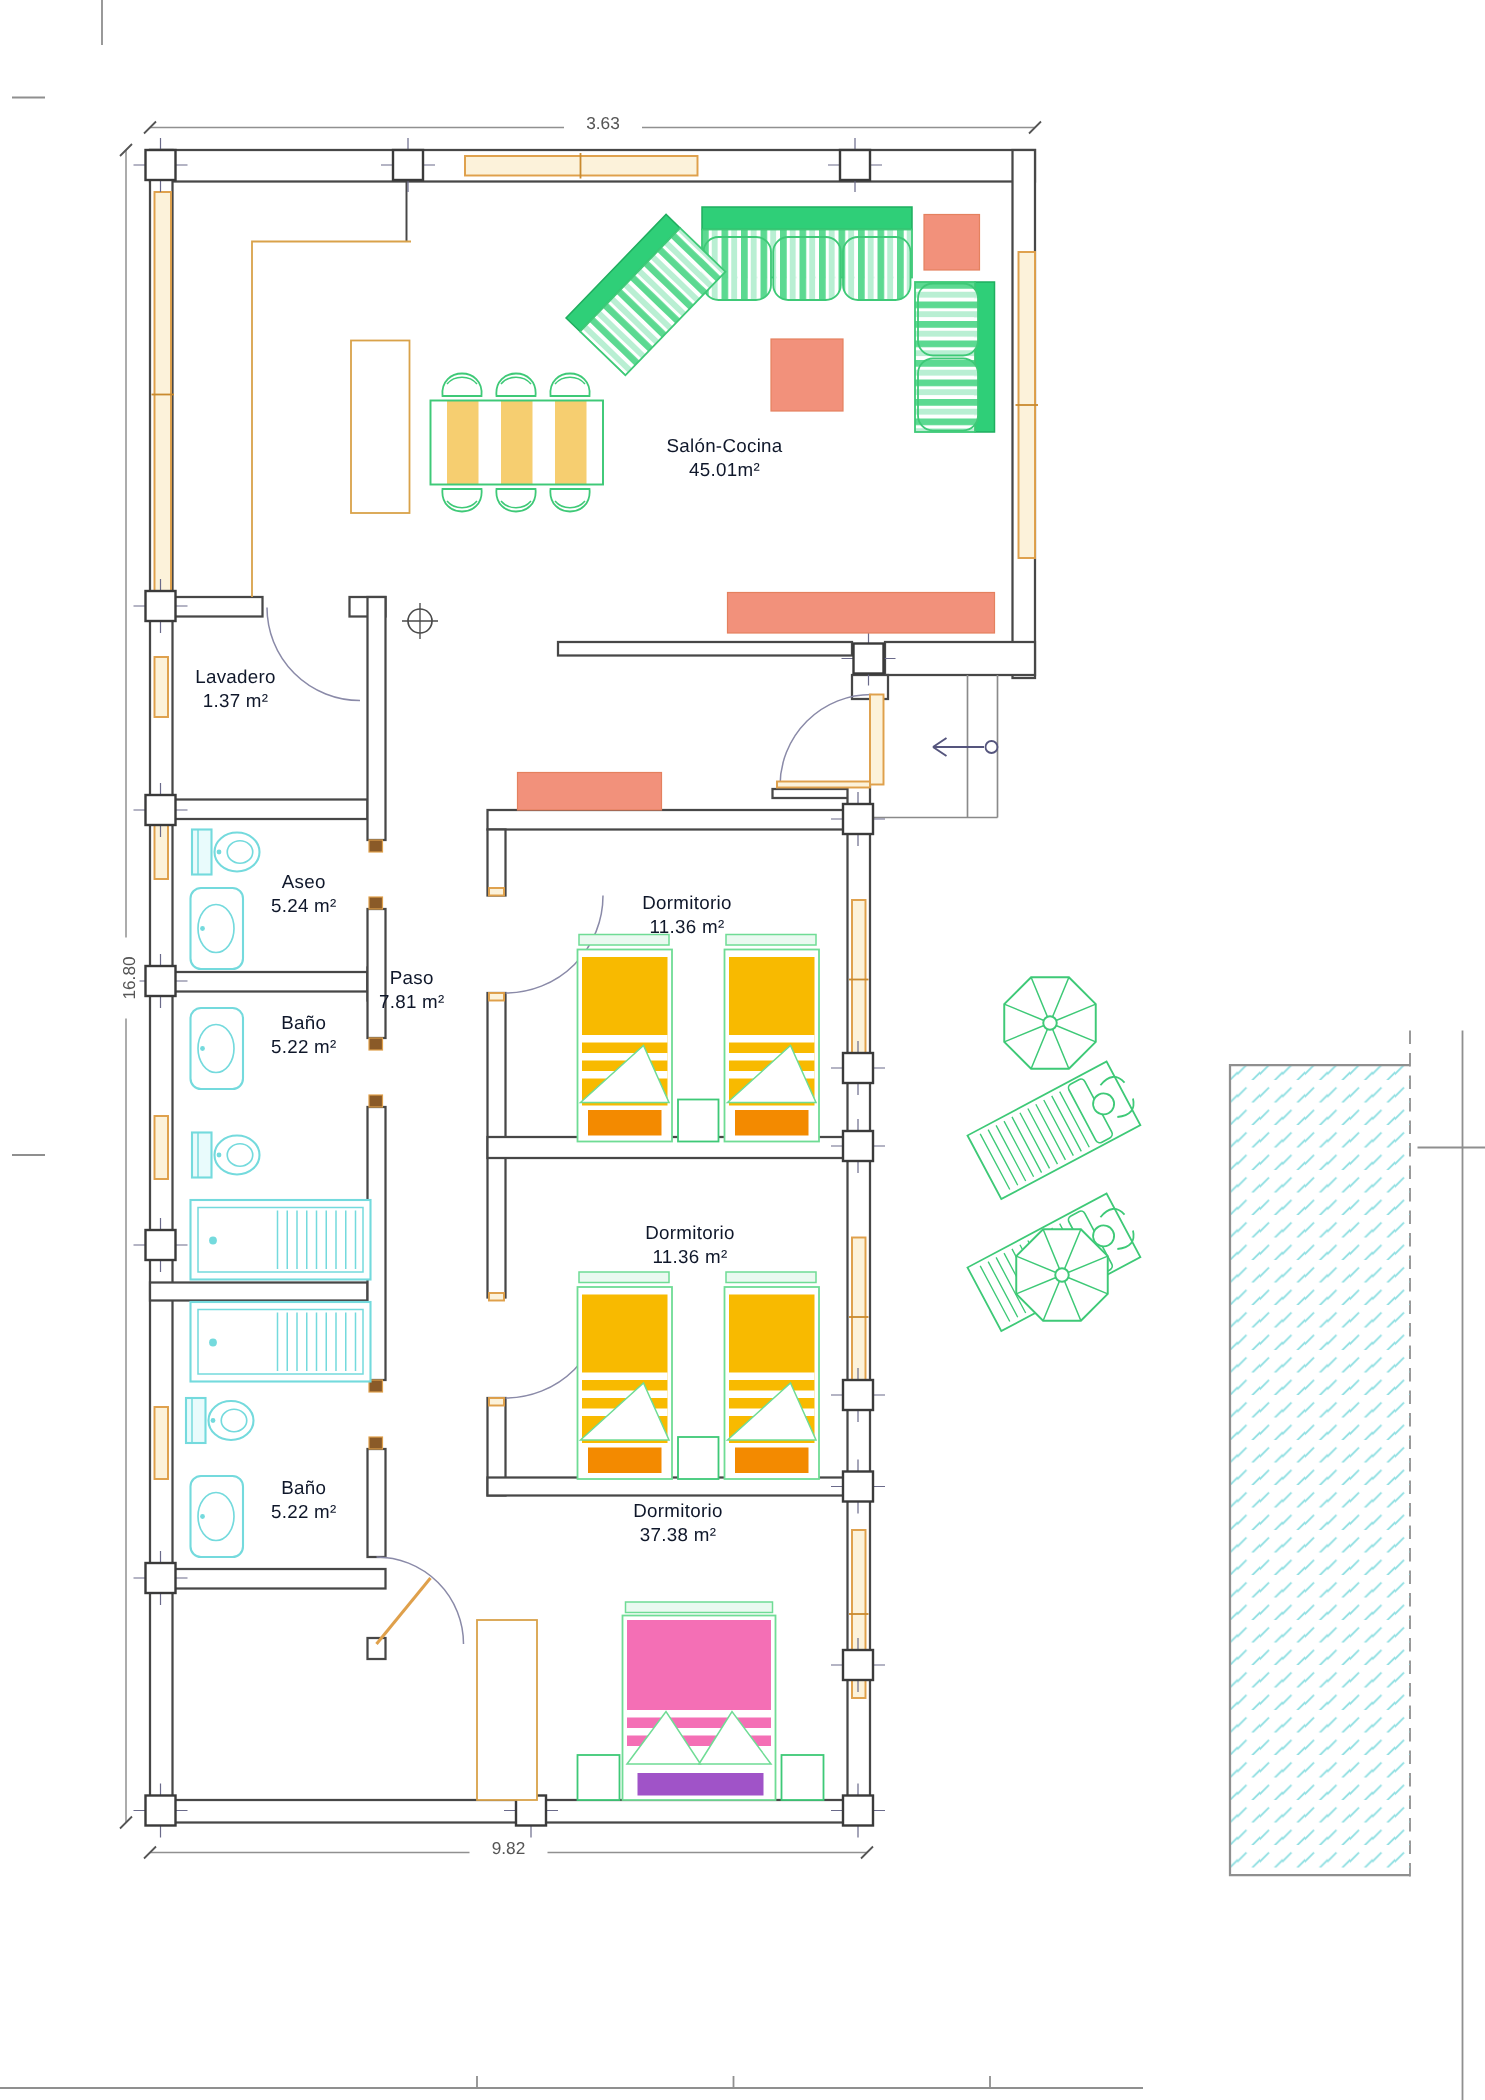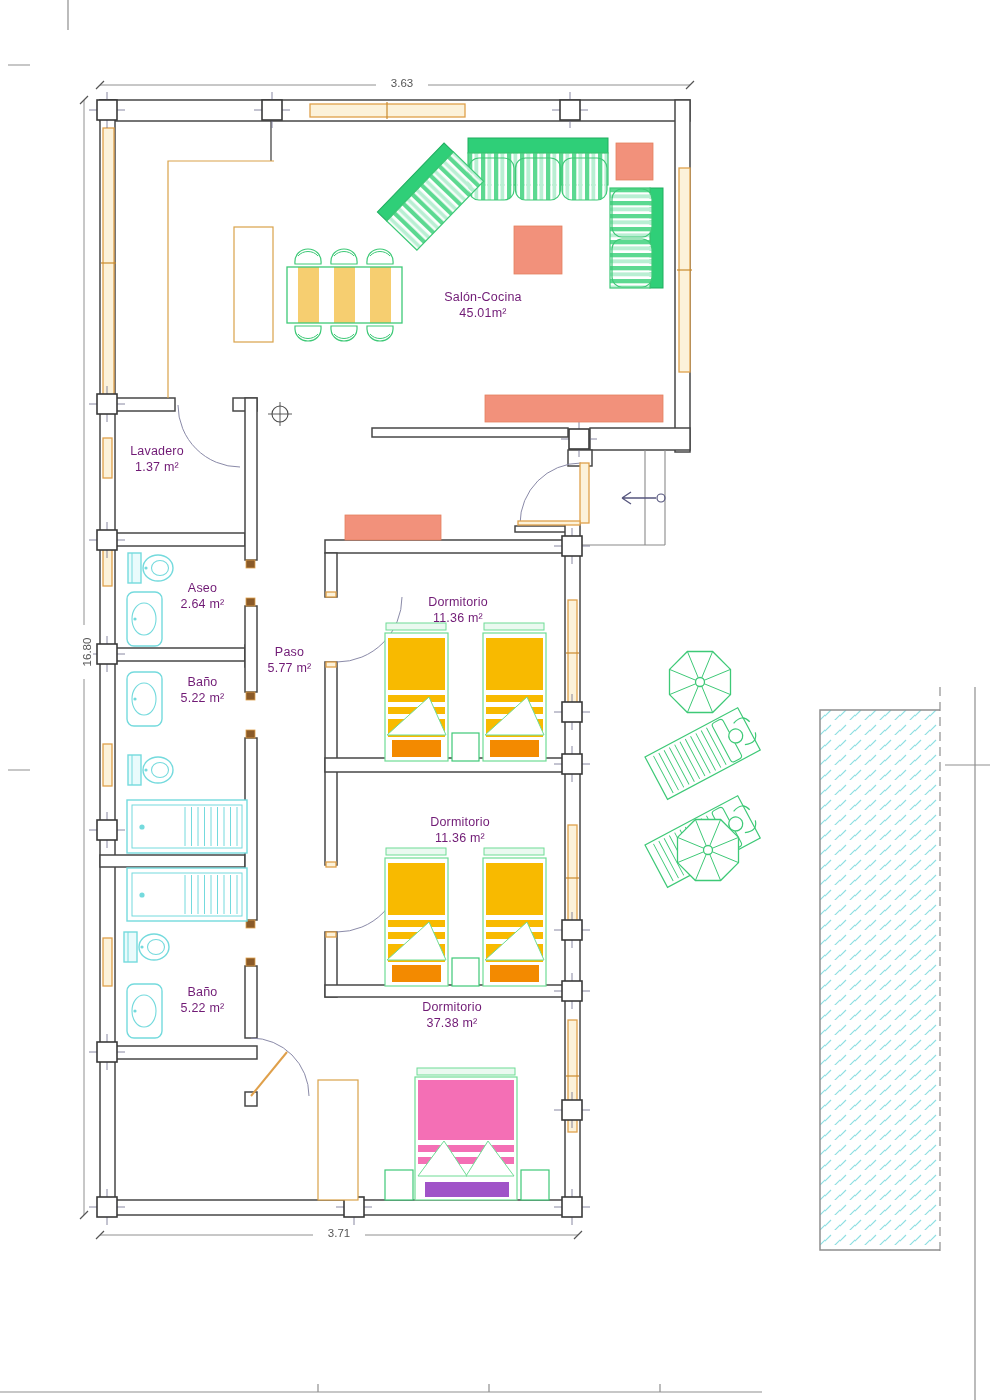--- a/index.html
+++ b/index.html
@@ -12,21 +12,21 @@
   .win{fill:#fcf2da;stroke:#dfa04b;stroke-width:1.3;}
   .wtick{stroke:#c98a2e;stroke-width:1.2;}
   .jamb{fill:#8a5a28;stroke:#dfa04b;stroke-width:.8;}
   .gs{fill:#ffffff;stroke:#3ec977;stroke-width:1.2;}
   .tan{fill:#ffffff;stroke:#d9a24a;stroke-width:1.2;}
   .salmon{fill:#f2917b;stroke:#e4815f;stroke-width:.8;}
   .dimline{stroke:#909090;stroke-width:1;fill:none;}
   .dtick{stroke:#555;stroke-width:1.2;}
   .frame{stroke:#8f8f8f;stroke-width:1.2;fill:none;}
   .lbl{position:absolute;text-align:center;font-size:12.5px;line-height:16px;
-       color:#701a75;letter-spacing:.2px;}
+       color:#0f172a;letter-spacing:.2px;}
   .dim{position:absolute;text-align:center;font-size:11.5px;color:#555;
        background:#fff;padding:0 2px;}
   .dim-left{transform:rotate(-90deg);}
 </style>
 </head>
 <body>
 
 <div id="sheet">
 <svg id="plan" width="990" height="1400" viewBox="0 0 990 1400">
   <defs>
@@ -319,25 +319,25 @@
 <div class="lbl" style="left:403px;top:289px;width:160px">
   <div>Salón-Cocina</div>
   <div>45.01m²</div>
 </div>
 <div class="lbl" style="left:102px;top:443px;width:110px">
   <div>Lavadero</div>
   <div>1.37 m²</div>
 </div>
 <div class="lbl" style="left:150px;top:580px;width:105px">
   <div>Aseo</div>
-  <div>2.64 m²</div>
-</div>
-<div class="lbl" style="left:247px;top:644px;width:85px">
+  <div>5.24 m²</div>
+</div>
+<div class="lbl" style="left:232px;top:644px;width:85px">
   <div>Paso</div>
-  <div>5.77 m²</div>
+  <div>7.81 m²</div>
 </div>
 <div class="lbl" style="left:150px;top:674px;width:105px">
   <div>Baño</div>
   <div>5.22 m²</div>
 </div>
 <div class="lbl" style="left:398px;top:594px;width:120px">
   <div>Dormitorio</div>
   <div>11.36 m²</div>
 </div>
 <div class="lbl" style="left:400px;top:814px;width:120px">
@@ -348,14 +348,14 @@
   <div>Baño</div>
   <div>5.22 m²</div>
 </div>
 <div class="lbl" style="left:392px;top:999px;width:120px">
   <div>Dormitorio</div>
   <div>37.38 m²</div>
 </div>
 
 <div class="dim" style="left:376px;top:77px;width:48px">3.63</div>
 <div class="dim dim-left" style="left:60px;top:646px;width:50px">16.80</div>
-<div class="dim" style="left:313px;top:1227px;width:48px">3.71</div>
+<div class="dim" style="left:313px;top:1227px;width:48px">9.82</div>
 </div>
 
 </body></html>

